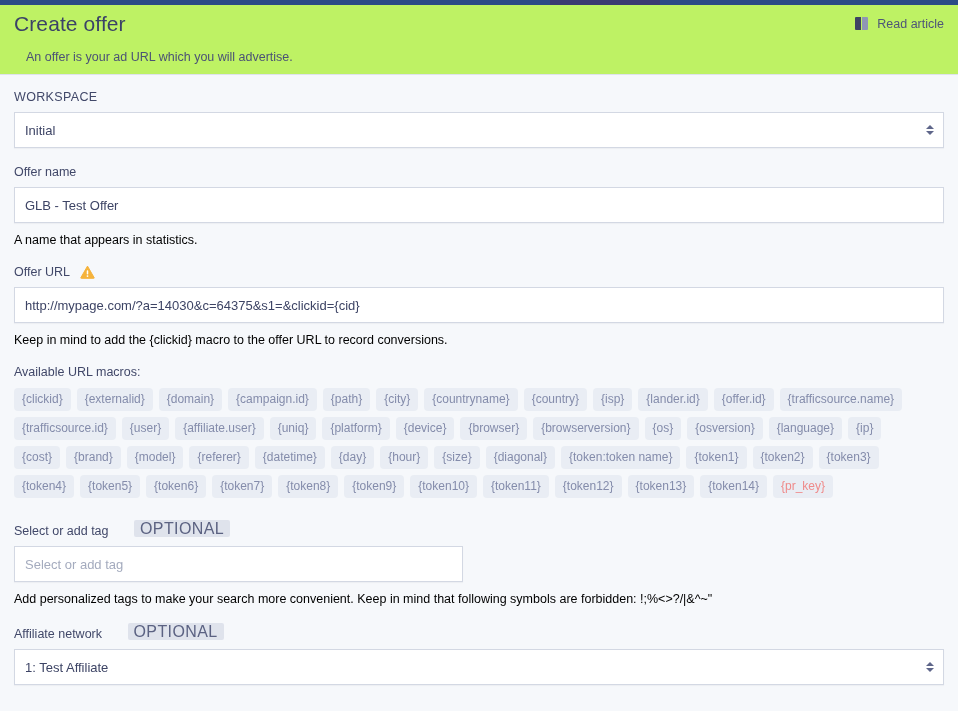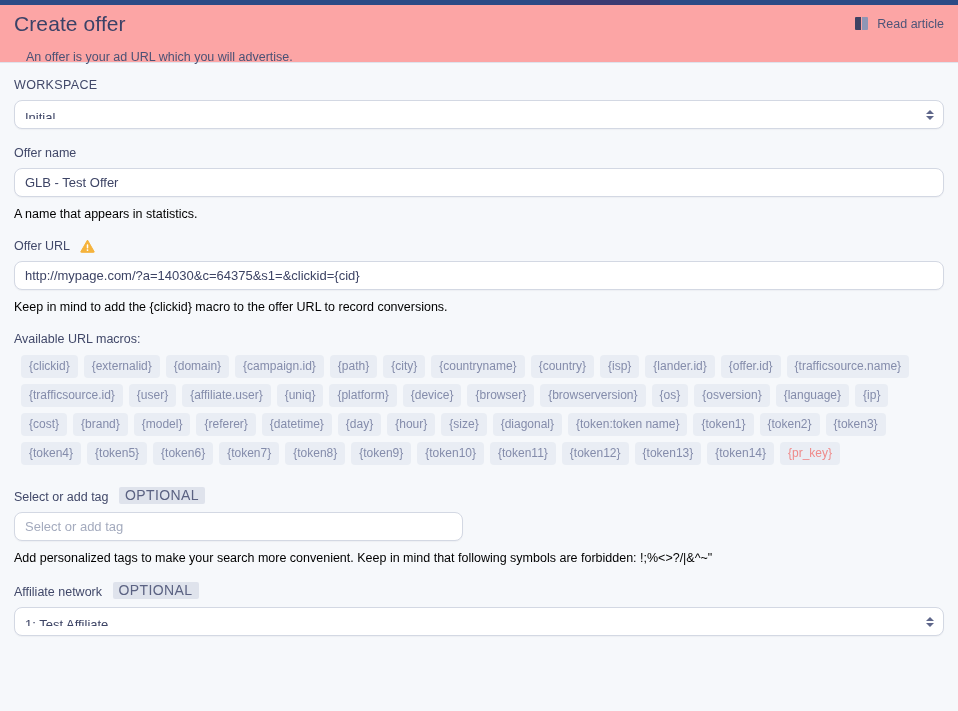--- a/index.html
+++ b/index.html
@@ -25,25 +25,25 @@
     width: 100%;
     background: #2b4b86;
     display: flex;
   }
   .top-strip .seg-a { flex: 0 0 550px; background: #2b4b86; }
   .top-strip .seg-b { flex: 0 0 110px; background: #3b3a72; }
   .top-strip .seg-c { flex: 1 1 auto; background: #2b4b86; }
 
   
   .header {
-    background: #fca5a5;
+    background: #bef264;
     padding: 6px 14px 12px 14px;
     border-bottom: 1px solid #dfe3ec;
     position: relative;
-    height: 58px;
+    height: 70px;
   }
   .header-title {
     font-size: 21px;
     line-height: 26px;
     font-weight: 400;
     color: #3b4267;
     margin: 0 0 2px 0;
     letter-spacing: 0.1px;
   }
   .header-sub {
@@ -99,35 +99,35 @@
   .field-label.caps {
     text-transform: uppercase;
     letter-spacing: 0.35px;
     font-size: 12.5px;
   }
 
   .badge-optional {
     display: inline-block;
     background: #dfe3ec;
     color: #5b6282;
-    font-size: 14px;
+    font-size: 16px;
     letter-spacing: 0.4px;
     padding: 2px 6px 2px 6px;
     border-radius: 2px;
-    margin-left: 7px;
+    margin-left: 22px;
     vertical-align: 1px;
     line-height: 13px;
   }
 
   
   .txt, .sel {
     width: 100%;
-    height: 29px;
+    height: 36px;
     border: 1px solid #d3d8e3;
-    border-radius: 8px;
+    border-radius: 0;
     background: #ffffff;
     font-family: "Liberation Sans", sans-serif;
     font-size: 13px;
     color: #3d4465;
     padding: 9px 10px;
     outline: none;
     box-shadow: 0 1px 1px rgba(40,50,80,0.045);
   }
   .txt::placeholder { color: #a4abbe; }
 
@@ -180,21 +180,21 @@
   }
   .warn-icon svg { display: block; }
 
   
   .macros-title {
     font-size: 12.5px;
     color: #414869;
     margin: 0 0 8px 0;
     line-height: 16px;
   }
-  .macro-rows { display: block; margin-left: 7px; }
+  .macro-rows { display: block; }
   .macro-row {
     display: flex;
     flex-wrap: nowrap;
     gap: 6px;
     margin-bottom: 6px;
   }
   .macro-chip {
     background: #e9edf4;
     color: #848cab;
     border-radius: 4px;

